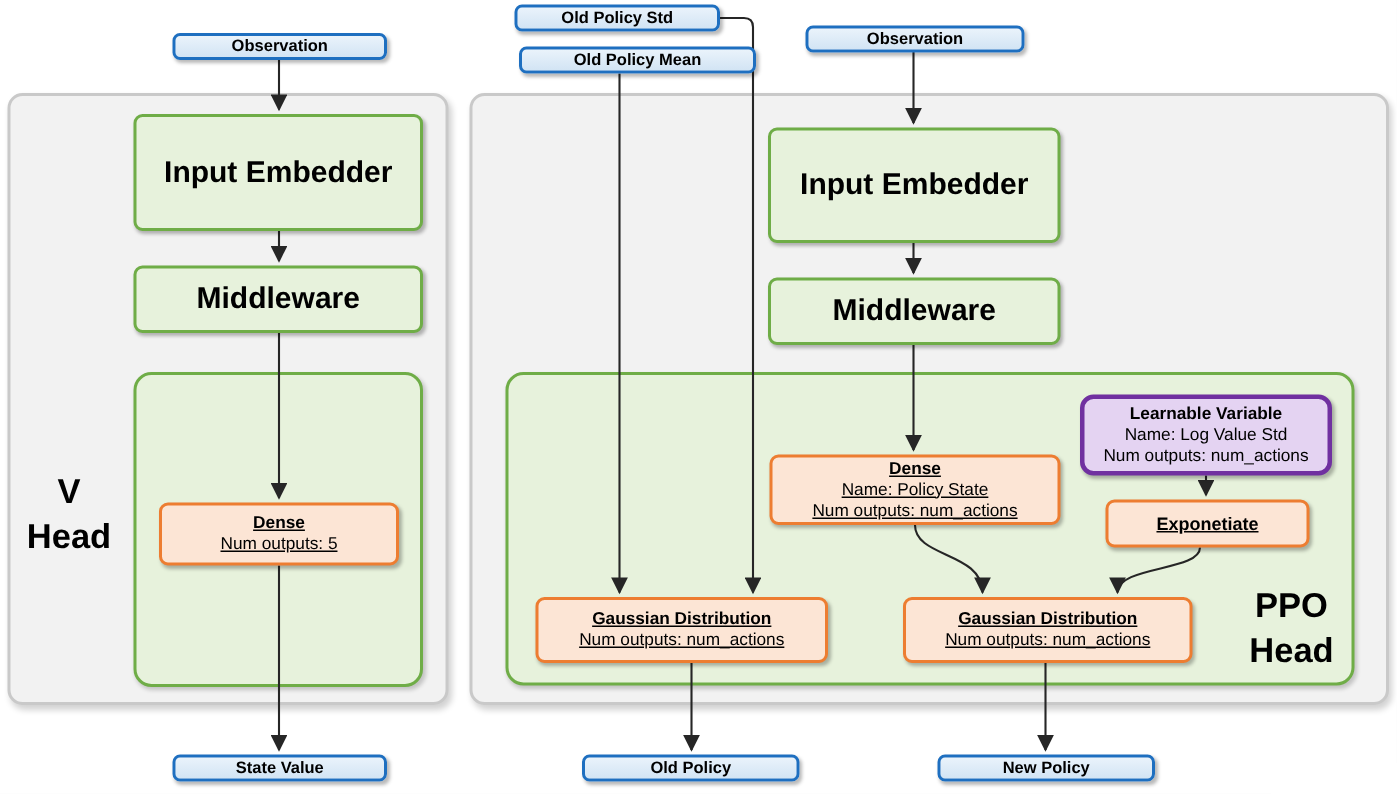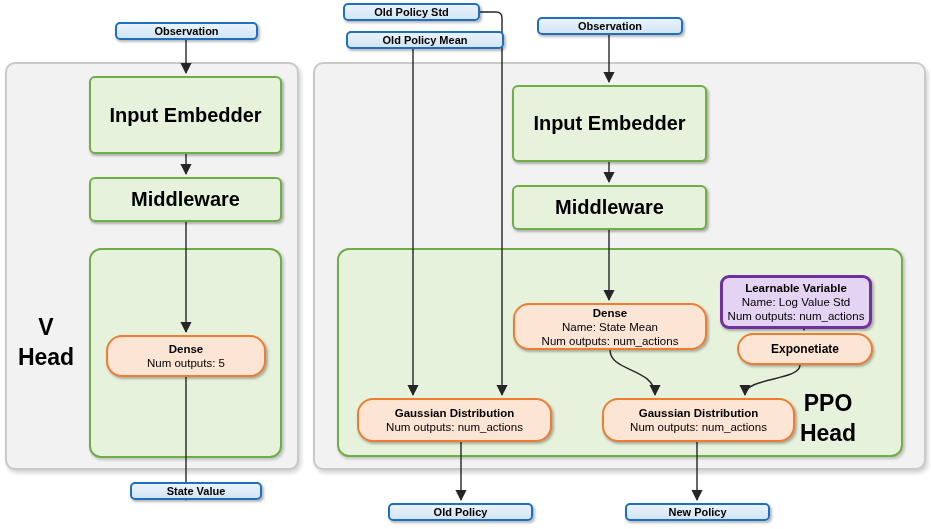--- a/index.html
+++ b/index.html
@@ -44,22 +44,22 @@
   }
   .green-box{
     background:var(--green-fill);
     border:2.5px solid var(--green-border);
     border-radius:6px;
     font-size:20px;font-weight:bold;
   }
   .orange-box{
     background:var(--orange-fill);
     border:2.5px solid var(--orange-border);
-    border-radius:16px;
-    font-size:11.5px;line-height:14px;
+    border-radius:6px;
+    font-size:11.5px;line-height:14px;text-decoration:underline;
   }
   .purple-box{
     background:var(--purple-fill);
     border:3px solid var(--purple-border);
     border-radius:9px;
     font-size:11.5px;line-height:14px;
   }
   .node .title{font-weight:bold;}
   .exp-label{font-size:12px;font-weight:bold;}
   .head-label{
@@ -117,21 +117,21 @@
   <div class="abs node orange-box" style="left:106px;top:335px;width:160px;height:42px;">
     <span class="title">Dense</span>
     <span>Num outputs: 5</span>
   </div>
 
   <div class="abs head-label" style="left:8px;top:312px;width:76px;height:60px;">
     <span>V</span>
     <span>Head</span>
   </div>
 
-  <div class="abs node blue-pill" style="left:115px;top:482px;width:132px;height:18px;margin-left:15px;">
+  <div class="abs node blue-pill" style="left:115px;top:503px;width:143px;height:18px;">
     <span>State Value</span>
   </div>
 
   <div class="abs node blue-pill" style="left:343px;top:3px;width:137px;height:18px;">
     <span>Old Policy Std</span>
   </div>
 
   <div class="abs node blue-pill" style="left:346px;top:31px;width:158px;height:18px;">
     <span>Old Policy Mean</span>
   </div>
@@ -143,45 +143,45 @@
   <div class="abs node green-box" style="left:512px;top:85px;width:195px;height:77px;">
     <span>Input Embedder</span>
   </div>
 
   <div class="abs node green-box" style="left:512px;top:185px;width:195px;height:45px;">
     <span>Middleware</span>
   </div>
 
   <div class="abs node orange-box" style="left:513px;top:303px;width:194px;height:47px;">
     <span class="title">Dense</span>
-    <span>Name: State Mean</span>
+    <span>Name: Policy State</span>
     <span>Num outputs: num_actions</span>
   </div>
 
-  <div class="abs node purple-box" style="left:720px;top:263px;width:152px;height:54px;margin-top:12px;">
+  <div class="abs node purple-box" style="left:720px;top:263px;width:168px;height:54px;">
     <span class="title">Learnable Variable</span>
     <span>Name: Log Value Std</span>
     <span>Num outputs: num_actions</span>
   </div>
 
   <div class="abs node orange-box" style="left:737px;top:333px;width:136px;height:32px;">
     <span class="exp-label">Exponetiate</span>
   </div>
 
   <div class="abs node orange-box" style="left:357px;top:398px;width:195px;height:44px;">
     <span class="title">Gaussian Distribution</span>
     <span>Num outputs: num_actions</span>
   </div>
 
   <div class="abs node orange-box" style="left:602px;top:398px;width:193px;height:44px;">
     <span class="title">Gaussian Distribution</span>
     <span>Num outputs: num_actions</span>
   </div>
 
-  <div class="abs head-label" style="left:778px;top:388px;width:100px;height:60px;">
+  <div class="abs head-label" style="left:811px;top:388px;width:100px;height:60px;">
     <span>PPO</span>
     <span>Head</span>
   </div>
 
   <div class="abs node blue-pill" style="left:388px;top:503px;width:145px;height:18px;">
     <span>Old Policy</span>
   </div>
 
   <div class="abs node blue-pill" style="left:625px;top:503px;width:145px;height:18px;">
     <span>New Policy</span>

